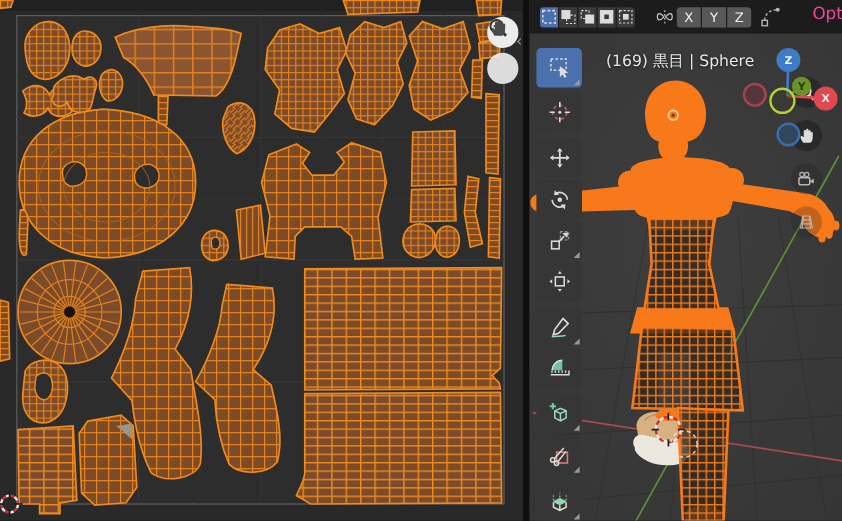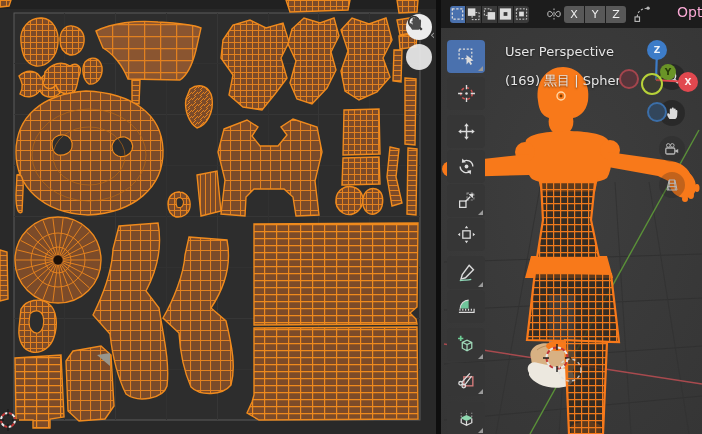--- a/index.html
+++ b/index.html
@@ -24,21 +24,21 @@
   .selmodes .hbtn:first-child{border-radius:3px 0 0 3px;}
   .selmodes .hbtn:last-child{border-radius:0 3px 3px 0;}
   .selmodes .hbtn.active{background:#4a71ae;}
   .mirror-ic{margin-left:16px;width:17px;height:17px;display:flex;align-items:center;justify-content:center;}
   .axes{display:flex;gap:1px;margin-left:2px;}
   .axes .axbtn{width:20px;height:17px;background:#585858;color:#f0f0f0;font-size:11px;
                display:flex;align-items:center;justify-content:center;}
   .axes .axbtn:first-child{border-radius:3px 0 0 3px;}
   .axes .axbtn:last-child{border-radius:0 3px 3px 0;}
   .falloff-ic{margin-left:7px;width:18px;height:18px;}
-  .opt-label{position:absolute;left:236px;top:4px;color:#f9a8d4;font-size:14px;white-space:nowrap;}
+  .opt-label{position:absolute;left:236px;top:4px;color:#ec4899;font-size:14px;white-space:nowrap;}
   .vp-canvas{position:absolute;left:0;top:0;z-index:1;}
   .overlay-text{position:absolute;left:64px;top:37px;z-index:12;color:#e6e6e6;font-size:13px;
                 text-shadow:0 1px 2px rgba(0,0,0,.6);pointer-events:none;line-height:29px;}
   
   .toolbar{position:absolute;left:6px;top:0;width:38px;z-index:15;}
   .tb-btn{position:absolute;left:0;width:38px;height:33px;background:#363636;border-radius:4px;
           display:flex;align-items:center;justify-content:center;}
   .tb-btn.active{background:#4a71ae;}
   .tb-btn.flyout::after{content:"";position:absolute;right:2px;bottom:2px;border-style:solid;
           border-width:0 0 5px 5px;border-color:transparent transparent #9a9a9a transparent;}
@@ -282,21 +282,20 @@
       <svg width="18" height="18" viewBox="0 0 16 16" fill="none" stroke="#b8b8b8">
         <rect x="1.8" y="10.6" width="4" height="4"></rect>
         <path d="M3.8,10.6 C3.8,5.4 8.2,2.8 13.6,2.8" stroke-dasharray="2 1.6"></path>
         <circle cx="13.4" cy="2.8" r="1.5" fill="#b8b8b8" stroke="none"></circle>
       </svg>
     </div>
     <div class="opt-label">Opt</div>
   </div>
 
   <div class="overlay-text">
-    <div>User Perspective</div>
     <div>(169) 黒目 | Sphere</div>
   </div>
 
   <div class="toolbar" id="toolbar">
       <div class="tb-btn active flyout" style="top: 40px;">
         <svg width="19" height="19" viewBox="0 0 18 18">
           <rect x="2" y="2" width="12" height="9" fill="none" stroke="#dcdcdc" stroke-width="1.2" stroke-dasharray="2 1.6"></rect>
           <path d="M9,7.5 L9,16.5 L11.2,14.2 L12.8,17 L14.3,16 L12.7,13.4 L15.6,12.9 Z" fill="#dcdcdc"></path>
         </svg>
       </div>

